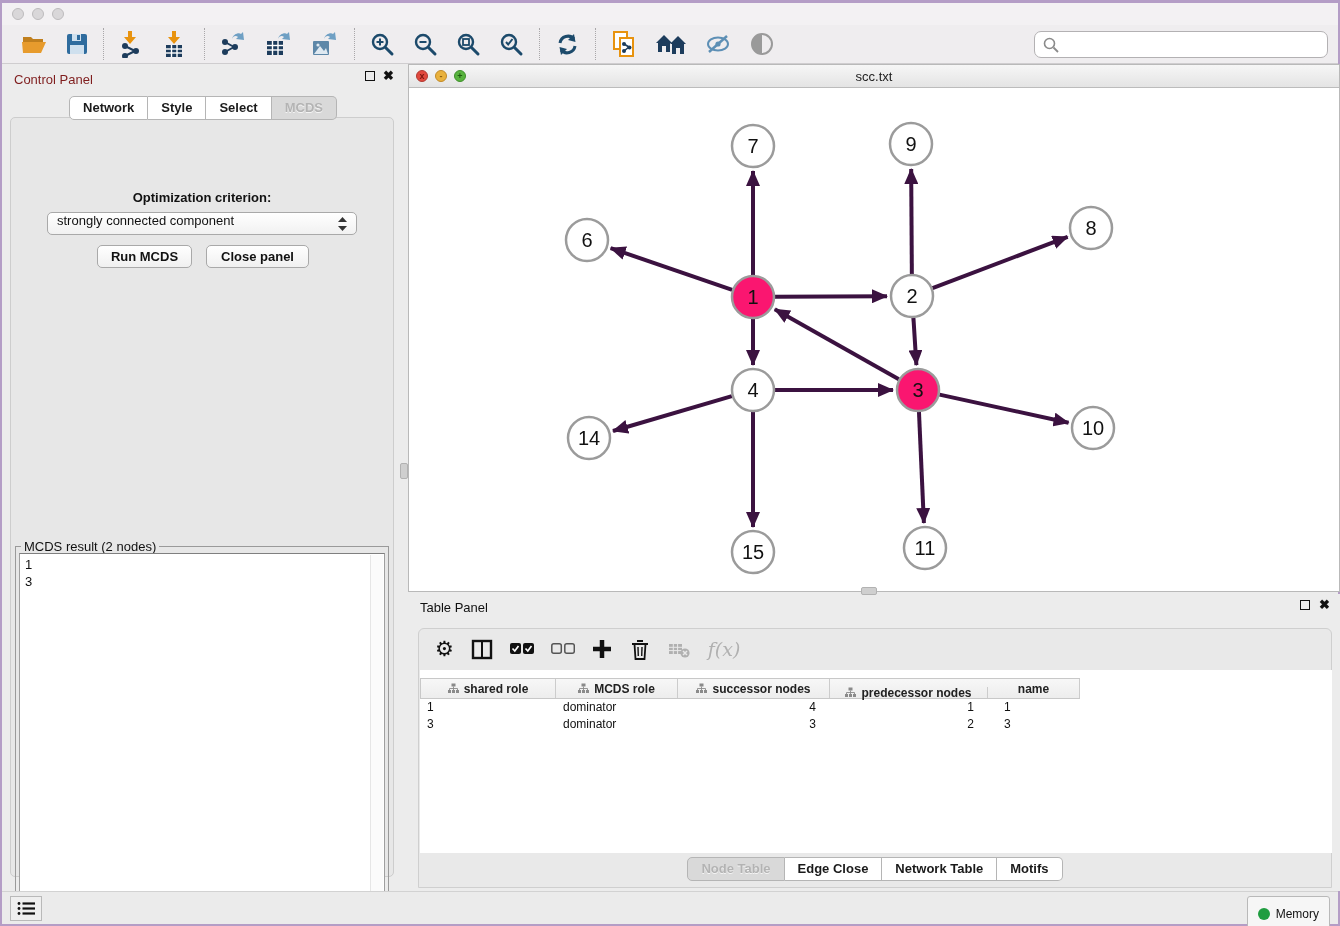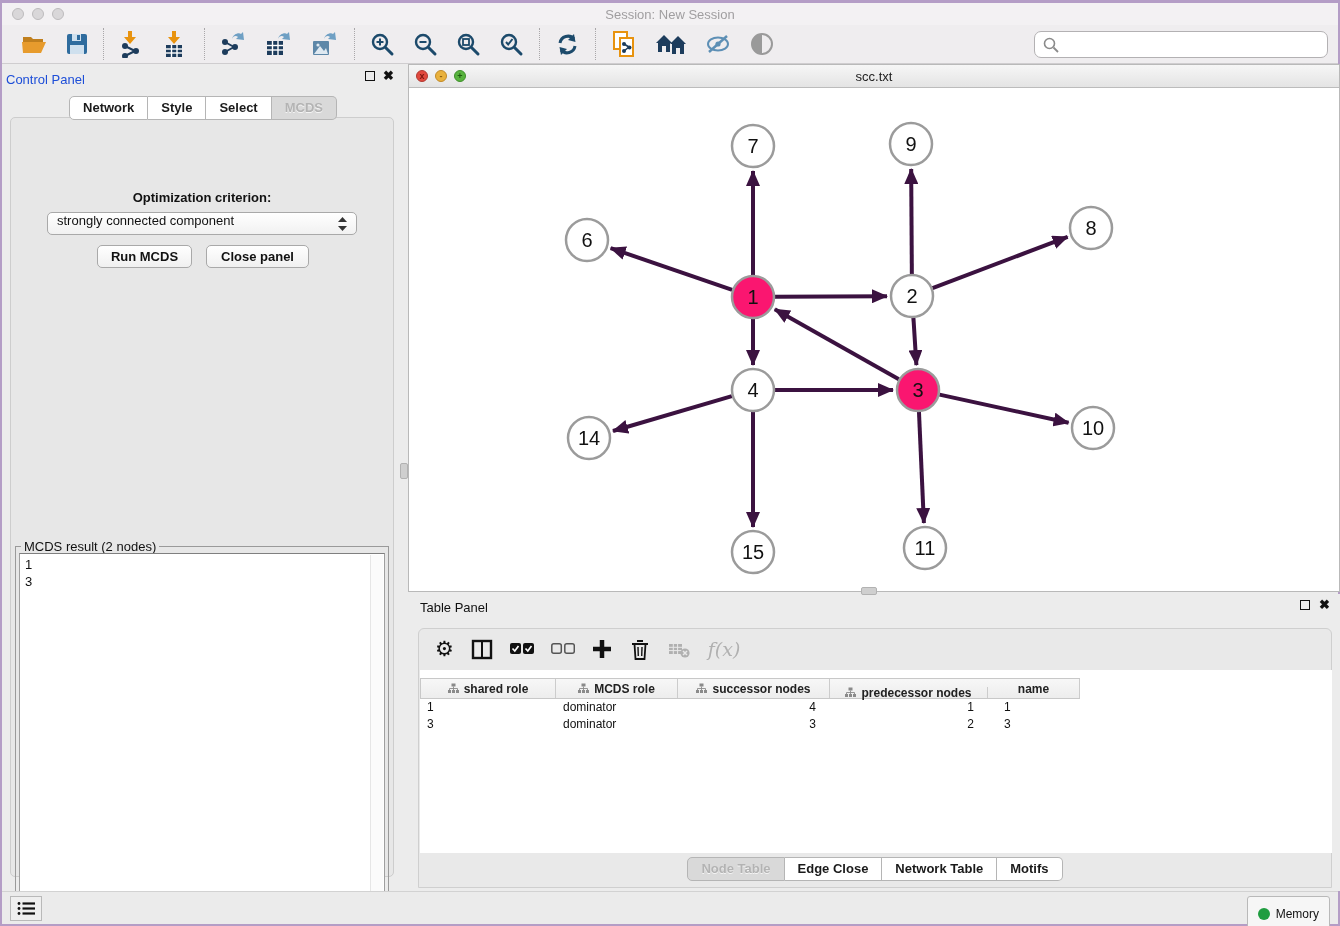--- a/index.html
+++ b/index.html
@@ -15,21 +15,21 @@
 
 
 .toolbar { position:absolute; left:0; top:25px; width:100%; height:39px; background:#efedef; border-bottom:1px solid #cfcdcf; display:flex; align-items:center; padding-left:10px; }
 .tbtn { background:none; border:none; padding:0 9px; height:34px; display:flex; align-items:center; cursor:pointer; }
 .tsep { width:1px; height:32px; margin:0 6px; border-left:1px dotted #a9a7a9; }
 .searchbox { position:absolute; right:10px; top:6px; width:294px; height:27px; background:#fff; border:1px solid #b3b1b3; border-radius:7px; display:flex; align-items:center; padding-left:7px; }
 .searchbox input { border:none; outline:none; flex:1; font-size:13px; height:20px; background:transparent; }
 
 
 .control-panel { position:absolute; left:0; top:64px; width:402px; height:827px; background:#ececec; }
-.cp-head { position:absolute; left:4px; top:8px; font-size:13px; color:#1d4ed8; }
+.cp-head { position:absolute; left:12px; top:8px; font-size:13px; color:#7f1d1d; }
 .panel-icons { position:absolute; right:10px; top:7px; display:flex; gap:8px; align-items:center; }
 .float-ic { width:10px; height:10px; border:1.6px solid #111; display:inline-block; }
 .close-ic { font-size:13px; font-weight:bold; color:#111; line-height:10px; }
 .cp-tabs { position:absolute; left:0; top:32px; width:100%; display:flex; justify-content:center; z-index:2; }
 .tab { font-size:13px; font-weight:bold; color:#1a1a1a; background:#fff; border:1px solid #b5b5b5; border-left:none; padding:3px 13px 4px; cursor:pointer; }
 .tab:first-child { border-left:1px solid #b5b5b5; border-radius:5px 0 0 5px; }
 .tab:last-child { border-radius:0 5px 5px 0;text-align:right; }
 .tab.sel { background:#d9d9d9; color:#b3b3b3; text-shadow:0 1px 0 #f4f4f4; }
 .cp-body { position:absolute; left:8px; top:53px; width:384px; height:760px; background:#e7e7e7; border:1px solid #cdcdcd; border-radius:5px;padding-left:44px; }
 .opt-label { position:absolute; left:0; width:100%; top:72px; text-align:center; font-size:13px; font-weight:bold; color:#111; }
@@ -87,21 +87,20 @@
 
 <div id="window">
   <div class="top-strip"></div>
 
   <div class="titlebar">
     <div class="tl-group">
       <span class="tl"></span>
       <span class="tl"></span>
       <span class="tl"></span>
     </div>
-    <div class="win-title">Session: New Session</div>
   </div>
 
   <div class="toolbar">
     <button class="tbtn">
         <svg width="27" height="22" viewBox="0 0 27 22">
           <path d="M2 4h8l2 2h10v4H2z" fill="#c07f1e"></path>
           <path d="M1 9h24l-5 11H2z" fill="#e79b2d"></path>
         </svg>
       </button>
     <button class="tbtn">

